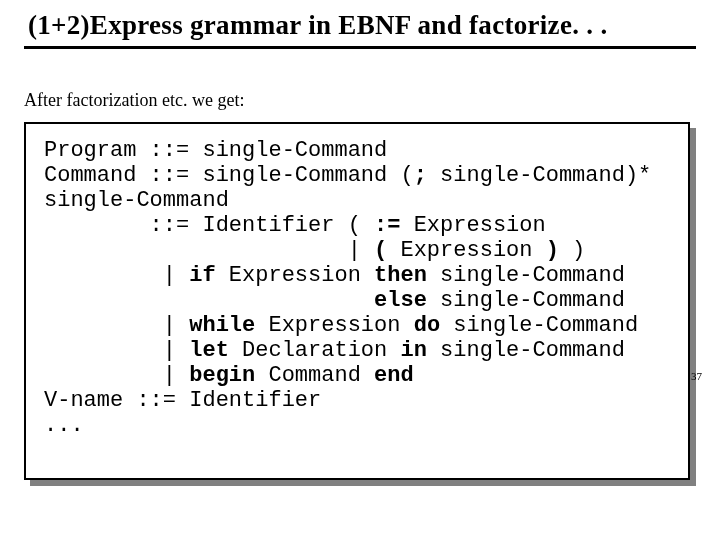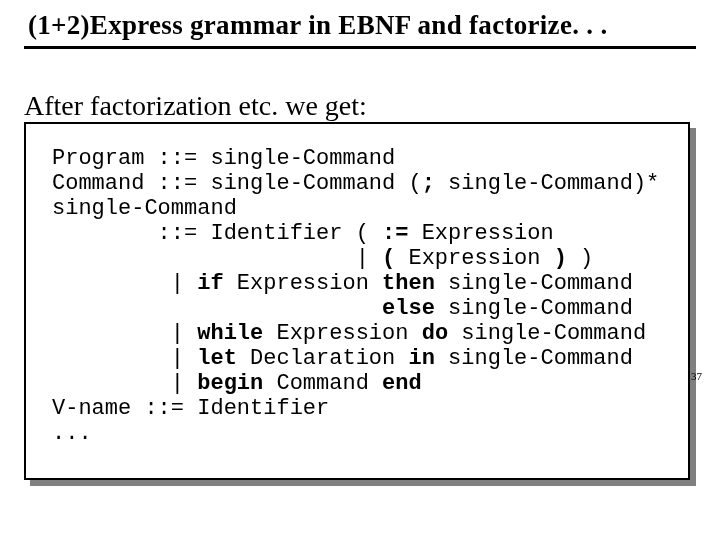--- a/index.html
+++ b/index.html
@@ -31,21 +31,21 @@
     left: 24px;
     top: 46px;
     width: 672px;
     height: 3px;
     background: #000;
   }
   .intro {
     position: absolute;
     left: 24px;
     top: 90px;
-    font-size: 28px;
+    font-size: 18px;
   }
   .codebox-wrap {
     position: absolute;
     left: 24px;
     top: 122px;
     width: 672px;
   }
   .codebox-shadow {
     position: absolute;
     left: 6px;
@@ -58,21 +58,21 @@
     position: relative;
     width: 666px;
     height: 358px;
     background: #fff;
     border: 2px solid #000;
     box-sizing: border-box;
     padding: 6px 10px 6px 10px;
     overflow: hidden;
   }
   pre.code {
-    margin: 16px;
+    margin: 8px;
     font-family: "Courier New", Courier, monospace;
     font-size: 22px;
     line-height: 25px;
     white-space: pre;
   }
   pre.code b { font-weight: bold; }
   .pagenum {
     position: absolute;
     right: 18px;
     bottom: 10px;

